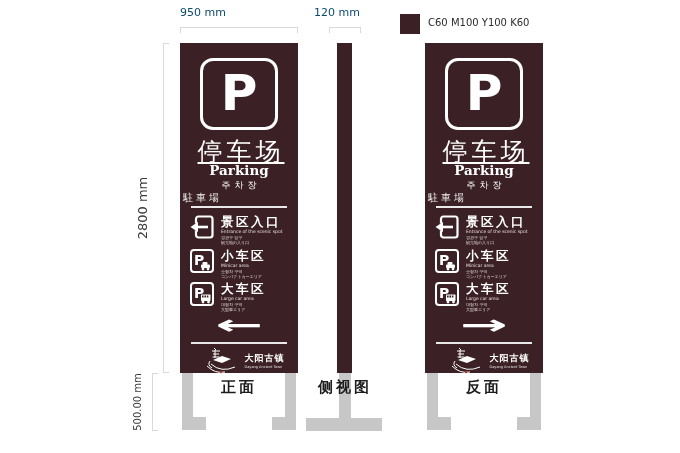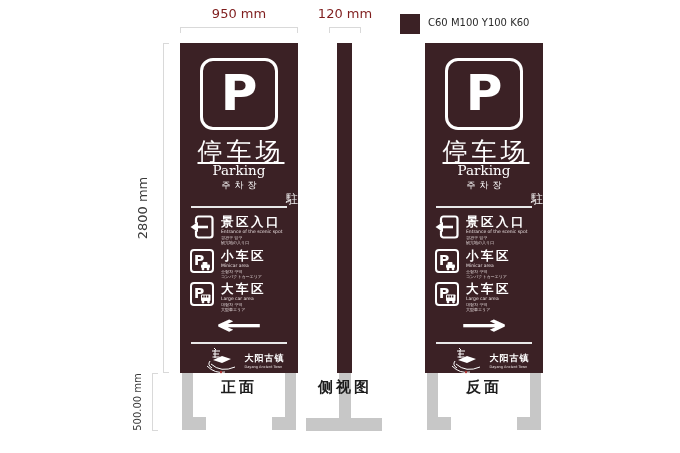--- a/index.html
+++ b/index.html
@@ -1,20 +1,20 @@
 <!DOCTYPE html>
 <html><head>
 <meta charset="utf-8">
 <style>
   html,body{margin:0;padding:0;background:#ffffff;}
   #stage{position:relative;width:680px;height:453px;background:#ffffff;overflow:hidden;
          font-family:"DejaVu Sans","Liberation Sans",sans-serif;}
 
   
-  .dim-label{position:absolute;font-size:13px;color:#7f1d1d;text-align:center;}
+  .dim-label{position:absolute;font-size:11px;color:#0c4a6e;}
   .dim-bracket-h{position:absolute;height:5px;border-top:1px solid #d9d9d9;
                  border-left:1px solid #d9d9d9;border-right:1px solid #d9d9d9;}
   .dim-bracket-v{position:absolute;width:5px;border-left:1px solid #d9d9d9;
                  border-top:1px solid #d9d9d9;border-bottom:1px solid #d9d9d9;}
   .dim-label-v{position:absolute;font-size:13px;color:#3a3a3a;text-align:center;
                transform:rotate(-90deg);transform-origin:center;}
 
   
   #color-swatch{position:absolute;left:400px;top:14px;width:20px;height:20px;background:#3b2125;}
   #color-spec-label{position:absolute;left:428px;top:17px;font-size:10px;color:#2b2b2b;}
@@ -25,26 +25,26 @@
   #side-bar{position:absolute;left:337px;top:43px;width:15px;height:330px;background:#3b2125;}
 
   .p-badge{position:absolute;top:15px;left:50%;transform:translateX(-50%);
            width:72px;height:66px;border:3px solid #fff;border-radius:13px;
            display:flex;align-items:center;justify-content:center;}
   .p-badge span{font-weight:bold;font-size:50px;line-height:1;margin-top:-3px;
                 font-family:"DejaVu Sans","Liberation Sans",sans-serif;}
 
   .t-cn{position:absolute;top:92px;width:100%;text-align:center;font-size:25px;
         letter-spacing:4px;text-indent:4px;font-family:"DejaVu Serif","Liberation Serif",serif;text-decoration:underline;}
-  .t-en{position:absolute;top:119px;width:100%;text-align:center;font-size:13.5px;font-weight:normal;
+  .t-en{position:absolute;top:119px;width:100%;text-align:center;font-size:13.5px;font-weight:bold;
         font-family:"DejaVu Serif","Liberation Serif",serif;}
   .t-kr{position:absolute;top:136px;width:100%;text-align:center;font-size:9px;
         letter-spacing:4px;text-indent:4px;}
-  .t-jp{position:absolute;top:148px;width:100%;text-align:right;font-size:12px;
-        letter-spacing:3px;text-indent:3px;opacity:.92;margin-left:33px;}
+  .t-jp{position:absolute;top:148px;width:100%;text-align:left;font-size:10px;
+        letter-spacing:3px;text-indent:3px;opacity:.92;}
 
   .rule{position:absolute;left:11px;right:11px;height:2px;background:#e9e9e9;}
   .rule1{top:163px;} .rule2{top:299px;}
 
   .srow{position:absolute;left:9px;right:3px;display:flex;align-items:flex-start;}
   .srow1{top:171px;} .srow2{top:205px;} .srow3{top:238px;}
   .srow .ric{width:26px;height:26px;flex:none;}
   .rtext{margin-left:6px;overflow:hidden;}
   .rtitle{font-size:12.5px;letter-spacing:2.5px;white-space:nowrap;font-weight:600;
           font-family:"DejaVu Serif","Liberation Serif",serif;line-height:1.2;}

